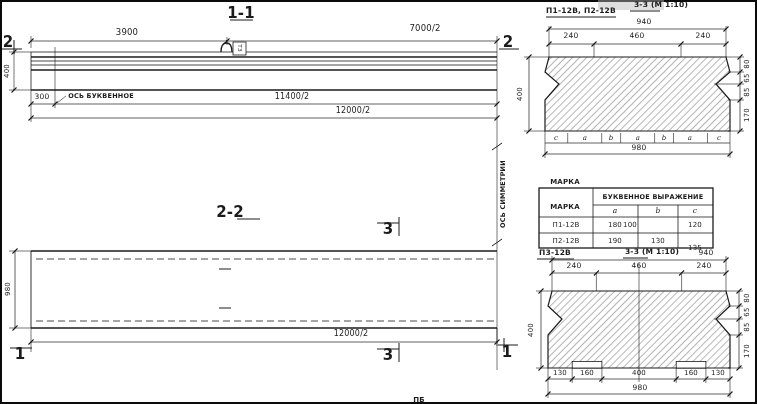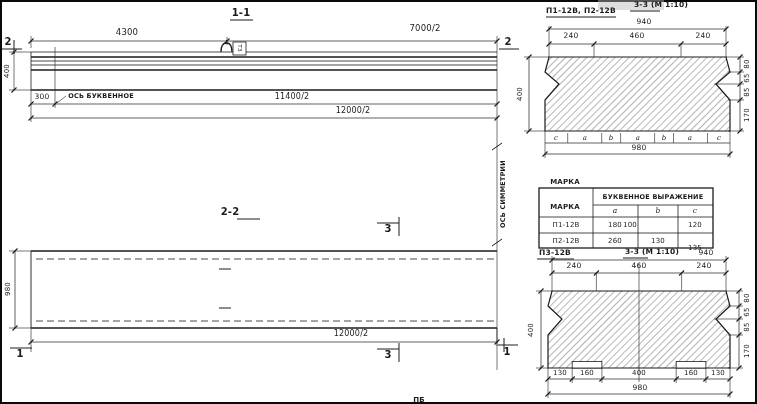--- a/index.html
+++ b/index.html
@@ -9,21 +9,21 @@
   .t{position:absolute;transform:translate(-50%,-50%);font:8px "DejaVu Sans",sans-serif;
      color:#1b1b1b;white-space:nowrap;letter-spacing:.2px;line-height:1;}
   .b{font-weight:bold;}
   .r{transform:translate(-50%,-50%) rotate(-90deg);}
   .r90{transform:translate(-50%,-50%) rotate(90deg);}
   .s55{font-size:5.5px;}
   .s6{font-size:6.5px;}
   .s7{font-size:7px;}
   .s75{font-size:7.5px;}
   .s85{font-size:8.5px;}
-  .s9{font-size:10px;}
+  .s9{font-size:15px;}
   .it{font-style:italic;font-family:"DejaVu Serif",serif;}
 </style>
 </head>
 <body>
 
 <div id="sheet">
 
   <svg id="linework" width="757" height="404" viewBox="0 0 757 404">
     <defs>
       <pattern id="hatch" width="5" height="5" patternUnits="userSpaceOnUse" patternTransform="rotate(45)">
@@ -105,21 +105,21 @@
       <path d="M549.5,262.5 L554.5,257.5 M723.5,262.5 L728.5,257.5
                M549.5,275.5 L554.5,270.5 M593.9,275.5 L598.9,270.5 M679.1,275.5 L684.1,270.5 M723.5,275.5 L728.5,270.5
                M538.5,293.5 L543.5,288.5 M538.5,370.5 L543.5,365.5
                M736.5,293.5 L741.5,288.5 M736.5,308.5 L741.5,303.5 M736.5,321.5 L741.5,316.5 M736.5,337.5 L741.5,332.5 M736.5,370.5 L741.5,365.5
                M545.5,381.5 L550.5,376.5 M569.7,381.5 L574.7,376.5 M599.4,381.5 L604.4,376.5 M673.7,381.5 L678.7,376.5 M703.4,381.5 L708.4,376.5 M727.5,381.5 L732.5,376.5
                M545.5,396.5 L550.5,391.5 M727.5,396.5 L732.5,391.5" fill="none" stroke-width="1.1"></path>
     </g>
   </svg>
 
   <span class="t b s9" style="left:241px;top:13px">1-1</span>
-  <span class="t s85" style="left:127px;top:32px">4300</span>
+  <span class="t s85" style="left:127px;top:32px">3900</span>
   <span class="t s85" style="left:425px;top:28px">7000/2</span>
   <span class="t b s9" style="left:8px;top:42px">2</span>
   <span class="t b s9" style="left:508px;top:42px">2</span>
   <span class="t r s7" style="left:7px;top:71px">400</span>
   <span class="t s75" style="left:42px;top:97px">300</span>
   <span class="t b s6" style="left:101px;top:96px">ОСЬ БУКВЕННОЕ</span>
   <span class="t s8" style="left:292px;top:97px">11400/2</span>
   <span class="t s8" style="left:353px;top:111px">12000/2</span>
   <span class="t r90 s55" style="left:239px;top:48px">ТЗ</span>
 
@@ -156,21 +156,21 @@
   <span class="t b s7" style="left:565px;top:207px">МАРКА</span>
   <span class="t b s6" style="left:653px;top:197px">БУКВЕННОЕ  ВЫРАЖЕНИЕ</span>
   <span class="t it s75" style="left:615px;top:211px">a</span>
   <span class="t it s75" style="left:658px;top:211px">b</span>
   <span class="t it s75" style="left:695px;top:211px">c</span>
   <span class="t s7" style="left:566px;top:225px">П1-12В</span>
   <span class="t s7" style="left:615px;top:225px">180</span>
   <span class="t s7" style="left:630px;top:225px">100</span>
   <span class="t s7" style="left:695px;top:225px">120</span>
   <span class="t s7" style="left:566px;top:241px">П2-12В</span>
-  <span class="t s7" style="left:615px;top:241px">260</span>
+  <span class="t s7" style="left:615px;top:241px">190</span>
   <span class="t s7" style="left:658px;top:241px">130</span>
   <span class="t s7" style="left:695px;top:248px">135</span>
 
   <span class="t b s75" style="left:555px;top:253px">П3-12В</span>
   <span class="t b s75" style="left:652px;top:252px">3-3 (М 1:10)</span>
   <span class="t s75" style="left:706px;top:253px">940</span>
   <span class="t s75" style="left:574px;top:266px">240</span>
   <span class="t s75" style="left:639px;top:266px">460</span>
   <span class="t s75" style="left:704px;top:266px">240</span>
   <span class="t r s7" style="left:531px;top:330px">400</span>

